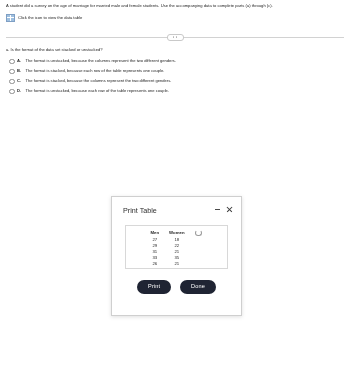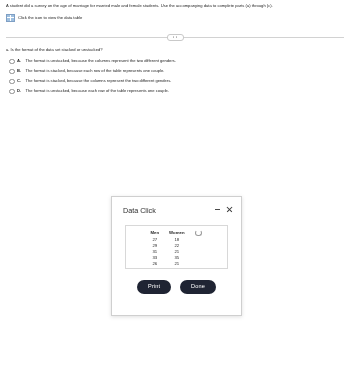--- a/index.html
+++ b/index.html
@@ -304,21 +304,21 @@
 
   <div class="choice">
     <span class="radio"></span>
     <span class="choice-letter">D.</span>
     <span class="choice-text">The format is unstacked, because each row of the table represents one couple.</span>
   </div>
 </div>
 
 <div class="dialog">
   <div class="dialog-titlebar">
-    <div class="dialog-title">Data Click</div>
+    <div class="dialog-title">Print Table</div>
     <div class="dialog-controls">
       <span class="ctrl-min"></span>
       <span class="ctrl-close"></span>
     </div>
   </div>
 
   <div class="table-card">
     <table class="data-table">
       <thead>
         <tr>

